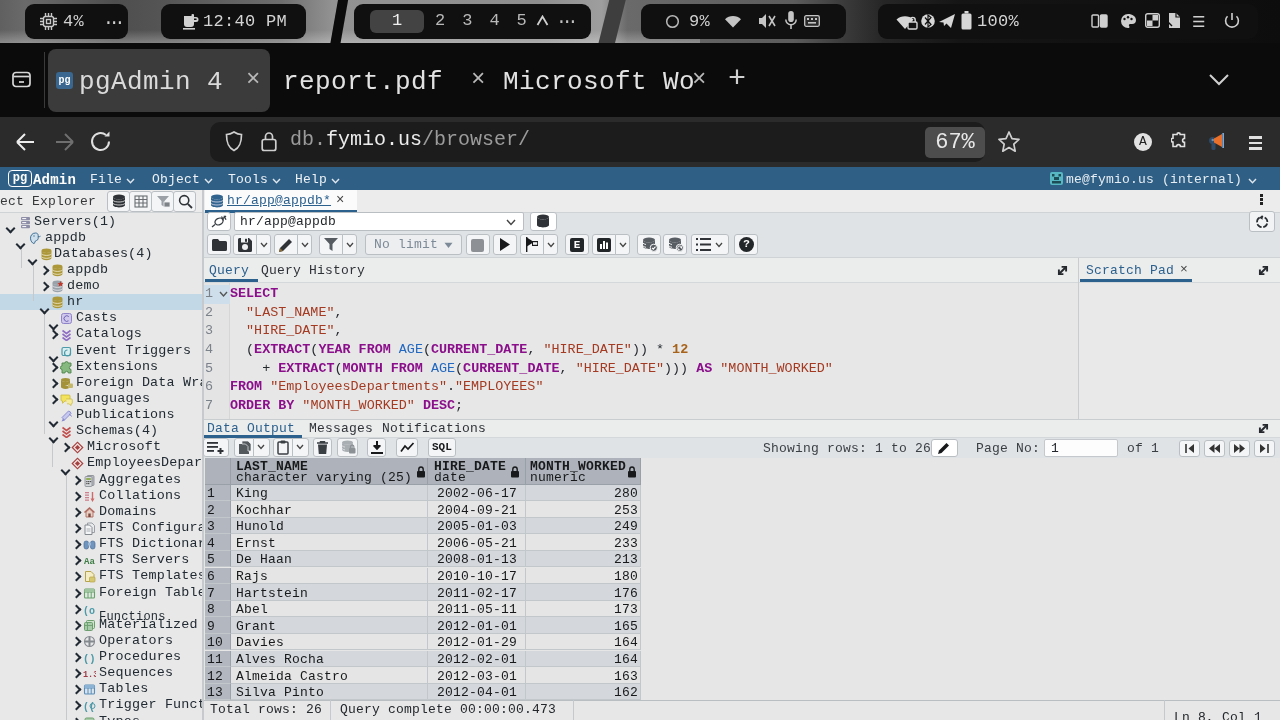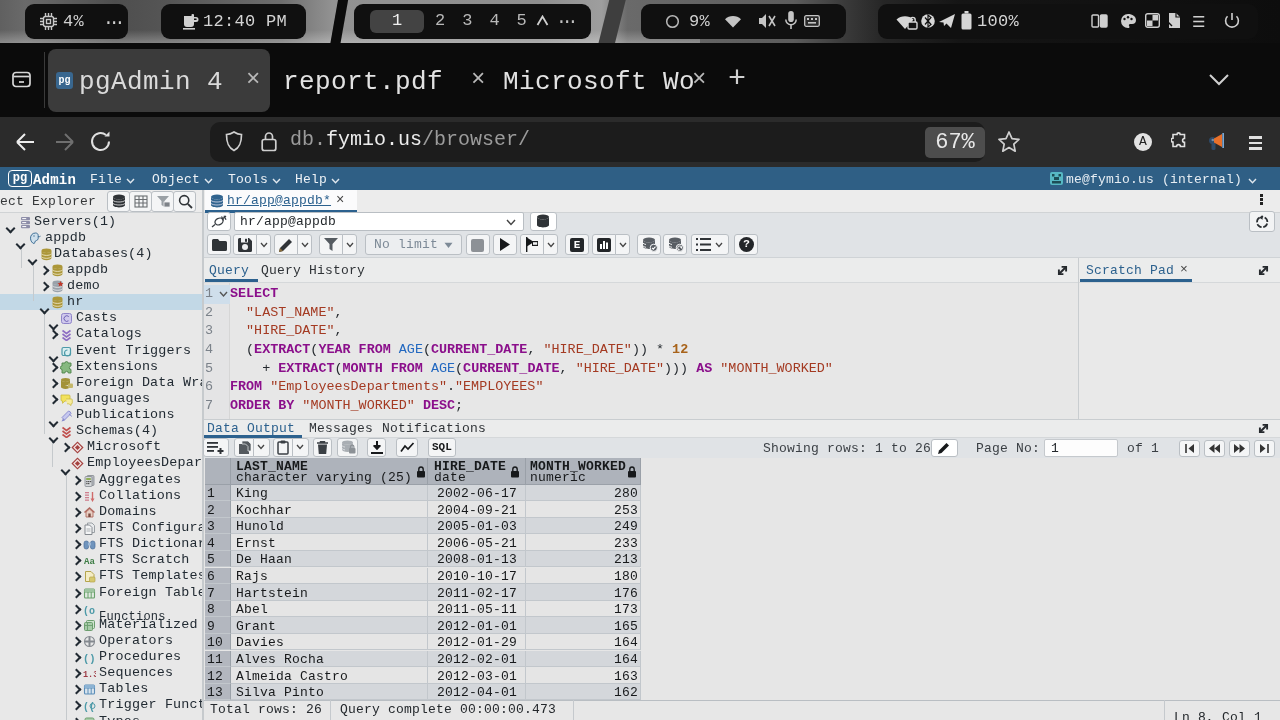--- a/index.html
+++ b/index.html
@@ -744,21 +744,21 @@
         <rect x="1" y="3" width="4.6" height="8" rx="2.2"></rect>
         <rect x="7.4" y="3" width="4.6" height="8" rx="2.2"></rect>
       </g>
       <rect x="5" y="4.5" width="3" height="3" fill="#9db8d6"></rect>
     </svg>
     <div class="a t13" style="left:99px;top:323.1px;color:#222b33;font-size:13.4px;">FTS Dictionaries</div>
     <div class="a" style="left:73px;top:344.2px;width:7px;height:7px;border:solid #222b33;border-width:2px 2px 0 0;transform:rotate(45deg);"></div>
     <svg class="ic" style="left:83px;top:341.2px;" width="13" height="13" viewBox="0 0 13 13">
       <text x="1" y="10" font-size="9" font-weight="bold" fill="#3e7d46">Aa</text>
     </svg>
-    <div class="a t13" style="left:99px;top:339.2px;color:#222b33;font-size:13.4px;">FTS Scratch</div>
+    <div class="a t13" style="left:99px;top:339.2px;color:#222b33;font-size:13.4px;">FTS Servers</div>
     <div class="a" style="left:73px;top:360.4px;width:7px;height:7px;border:solid #222b33;border-width:2px 2px 0 0;transform:rotate(45deg);"></div>
     <svg class="ic" style="left:83px;top:357.4px;" width="13" height="13" viewBox="0 0 13 13">
       <path d="M2.5 1.5h5.5L11 4.5V11.5H2.5z" fill="#f4ecc4" stroke="#b5a44c" stroke-width="1"></path>
       <rect x="6.5" y="7" width="5.5" height="5" rx="1" fill="#d6c86e" stroke="#b5a44c" stroke-width=".7"></rect>
     </svg>
     <div class="a t13" style="left:99px;top:355.4px;color:#222b33;font-size:13.4px;">FTS Templates</div>
     <div class="a" style="left:73px;top:376.5px;width:7px;height:7px;border:solid #222b33;border-width:2px 2px 0 0;transform:rotate(45deg);"></div>
     <svg class="ic" style="left:83px;top:373.5px;" width="13" height="13" viewBox="0 0 13 13">
       <rect x="1.5" y="2" width="10" height="9" rx="1" fill="#dfe9df" stroke="#69a06b" stroke-width="1.1"></rect>
       <path d="M1.5 5h10M5 5v6M8.2 5v6" stroke="#69a06b" stroke-width="1"></path>

